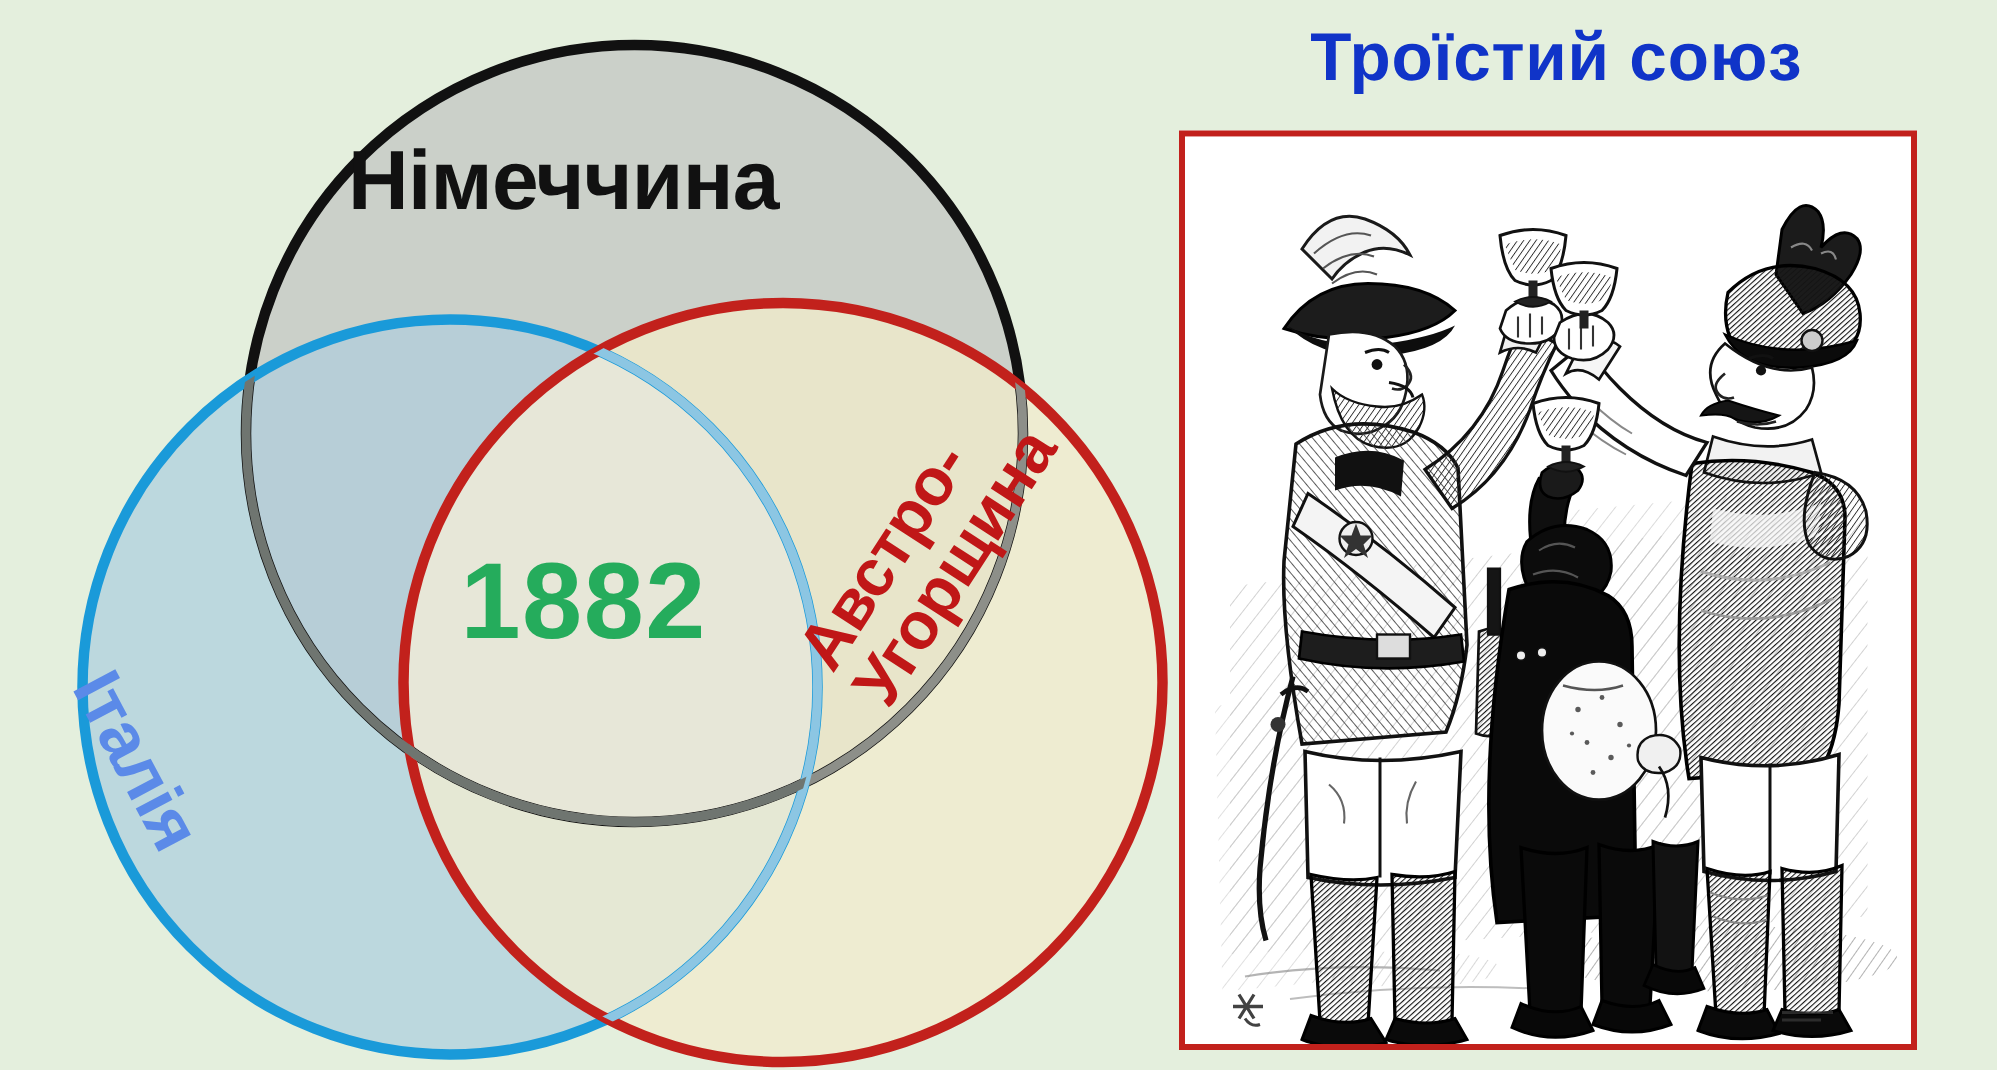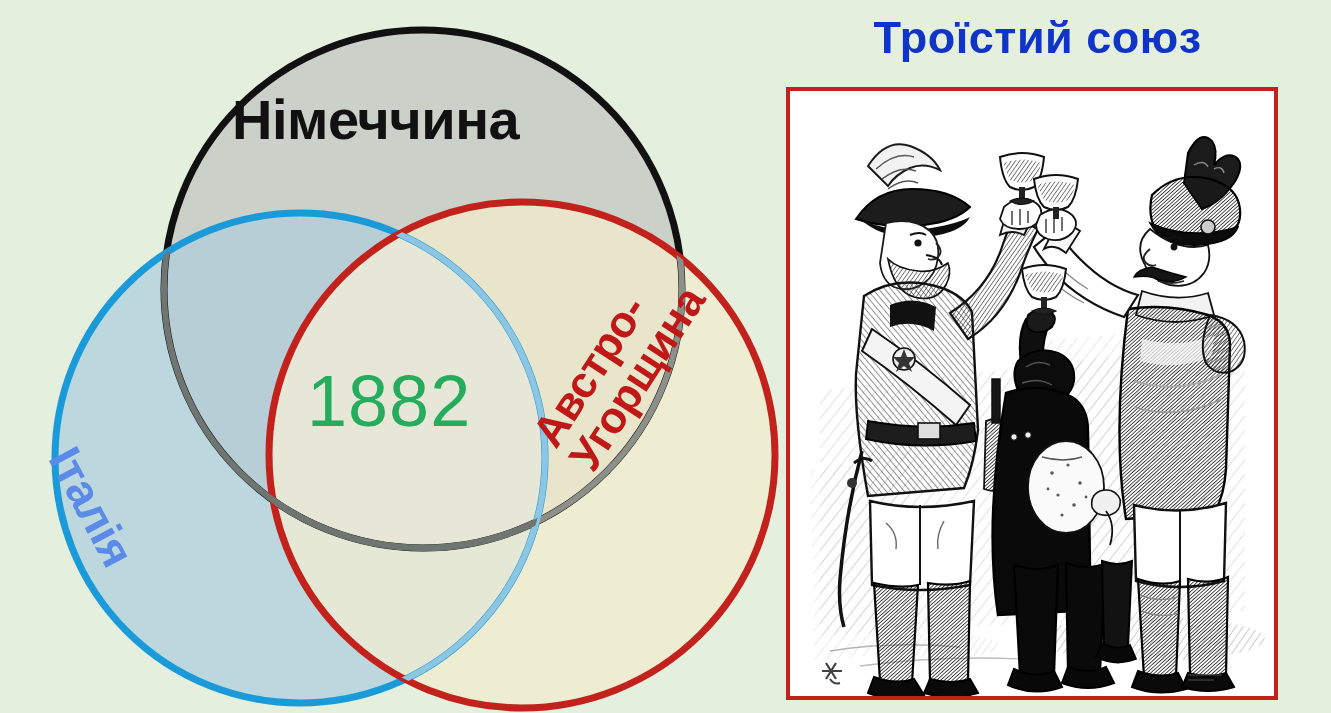--- a/index.html
+++ b/index.html
@@ -58,21 +58,21 @@
     color: #c01717;
     transform: rotate(-57deg);
     transform-origin: left top;
     text-align: left;
   }
   #label-austria .line2 { display: block; }
   #label-year {
     left: 307px;
     top: 365px;
     font-size: 72px;
-    font-weight: 400;
+    font-weight: 700;
     color: #25ac5c;
     letter-spacing: 1px;
   }
 
   
   #right-panel {
     position: absolute;
     left: 772px;
     top: 0;
     width: 531px;

